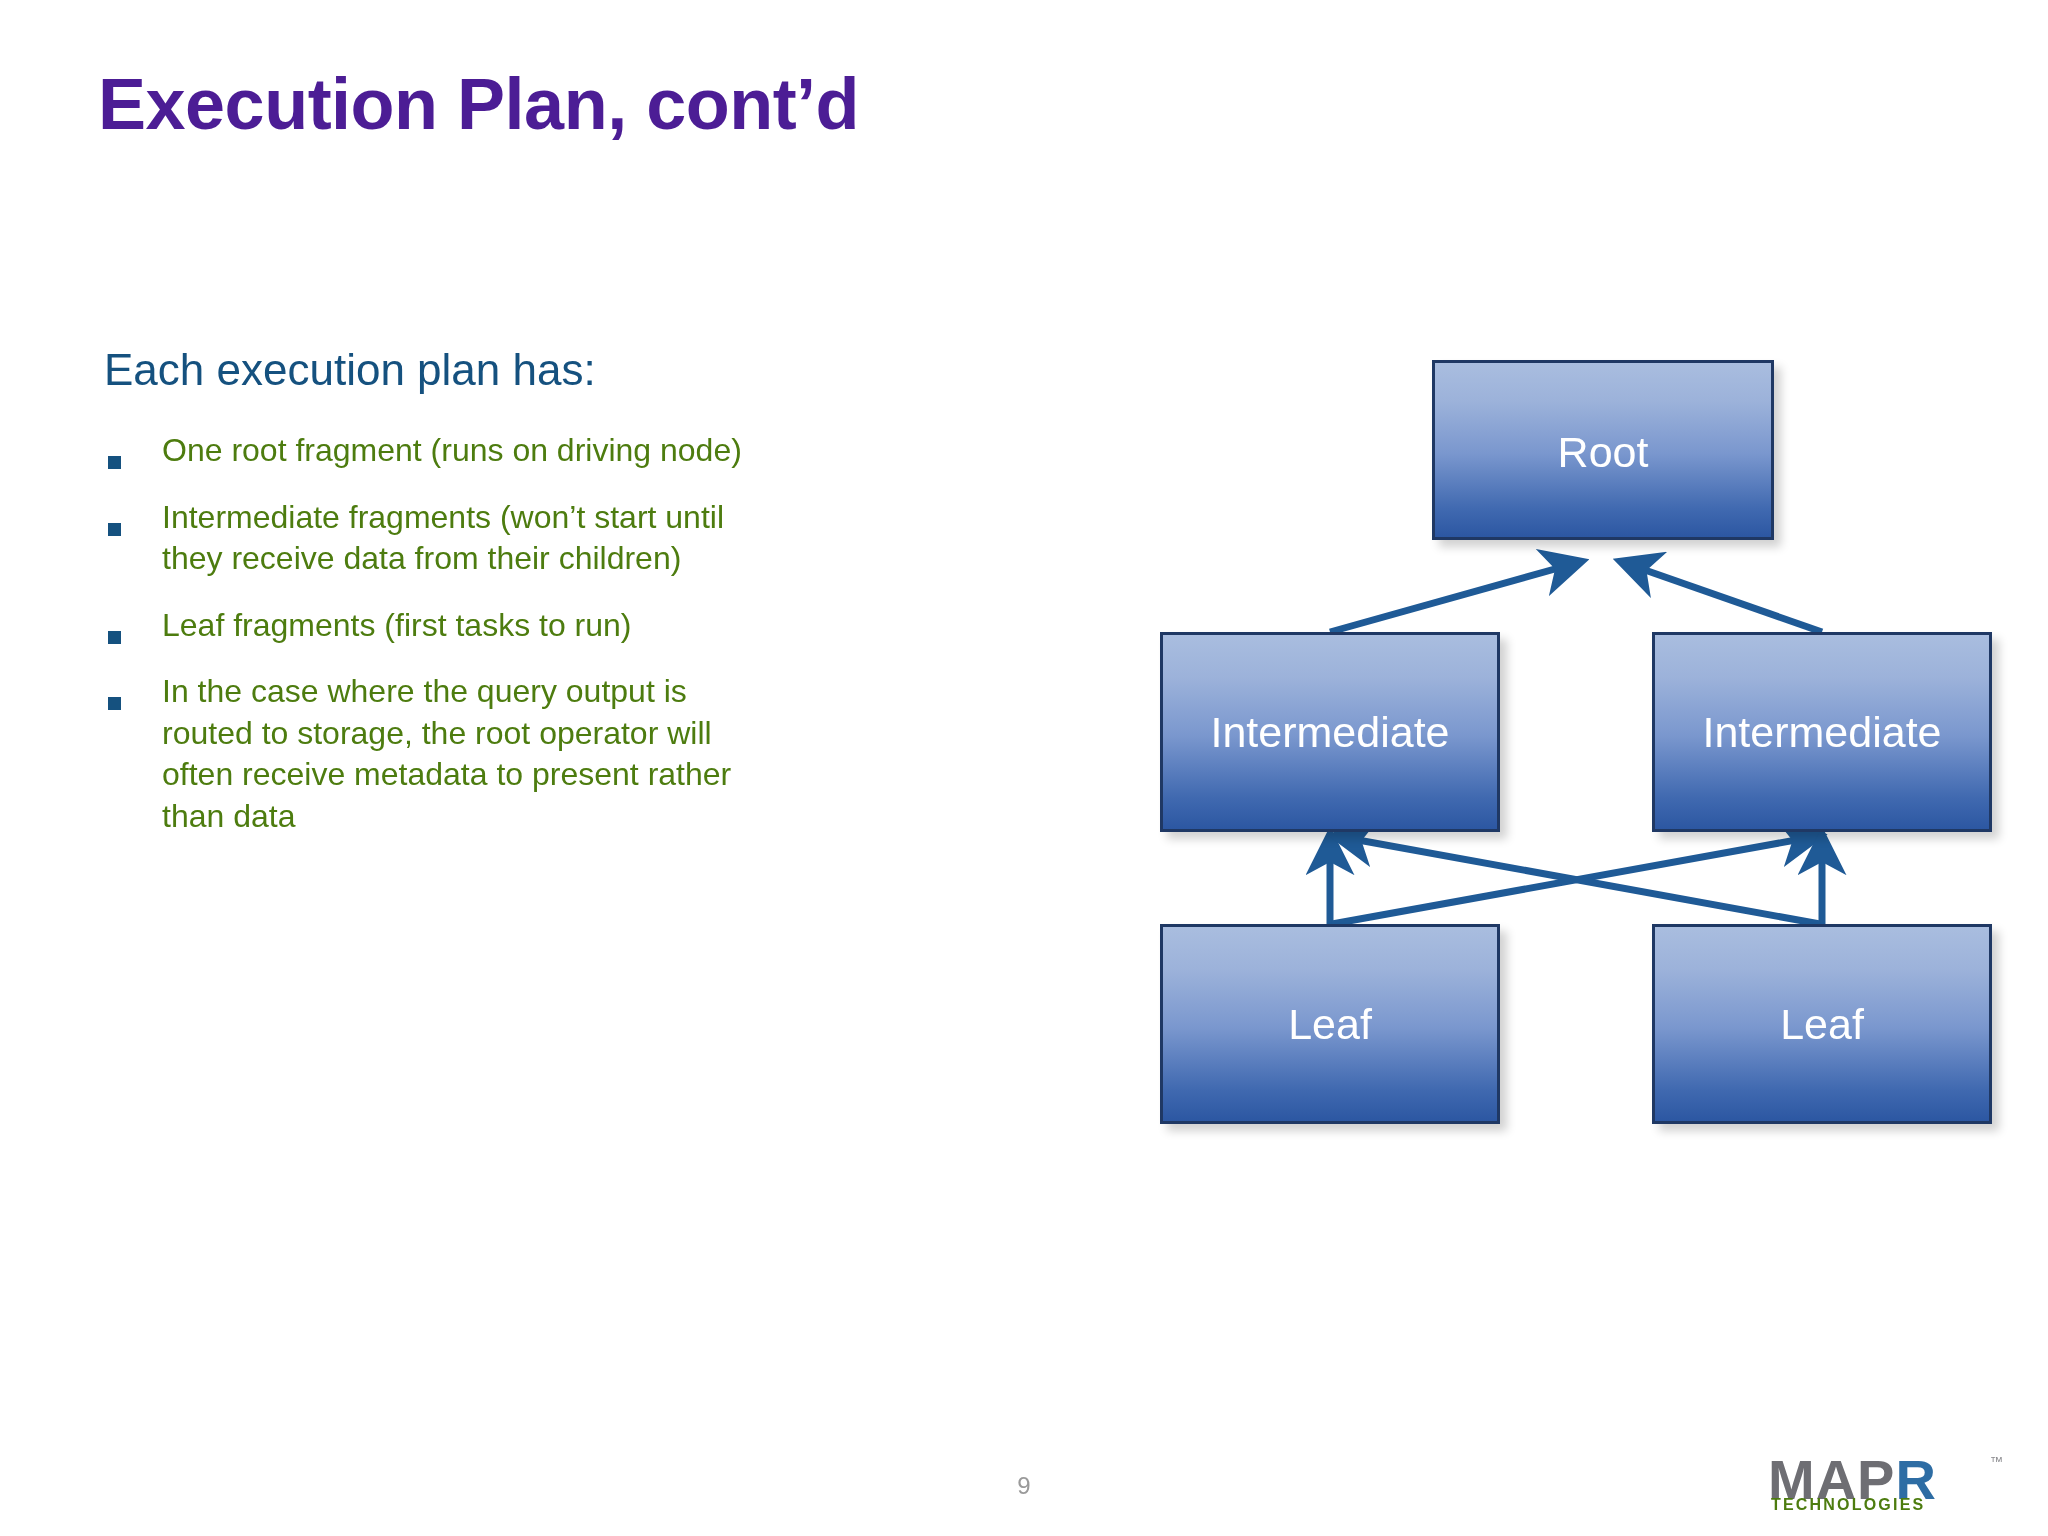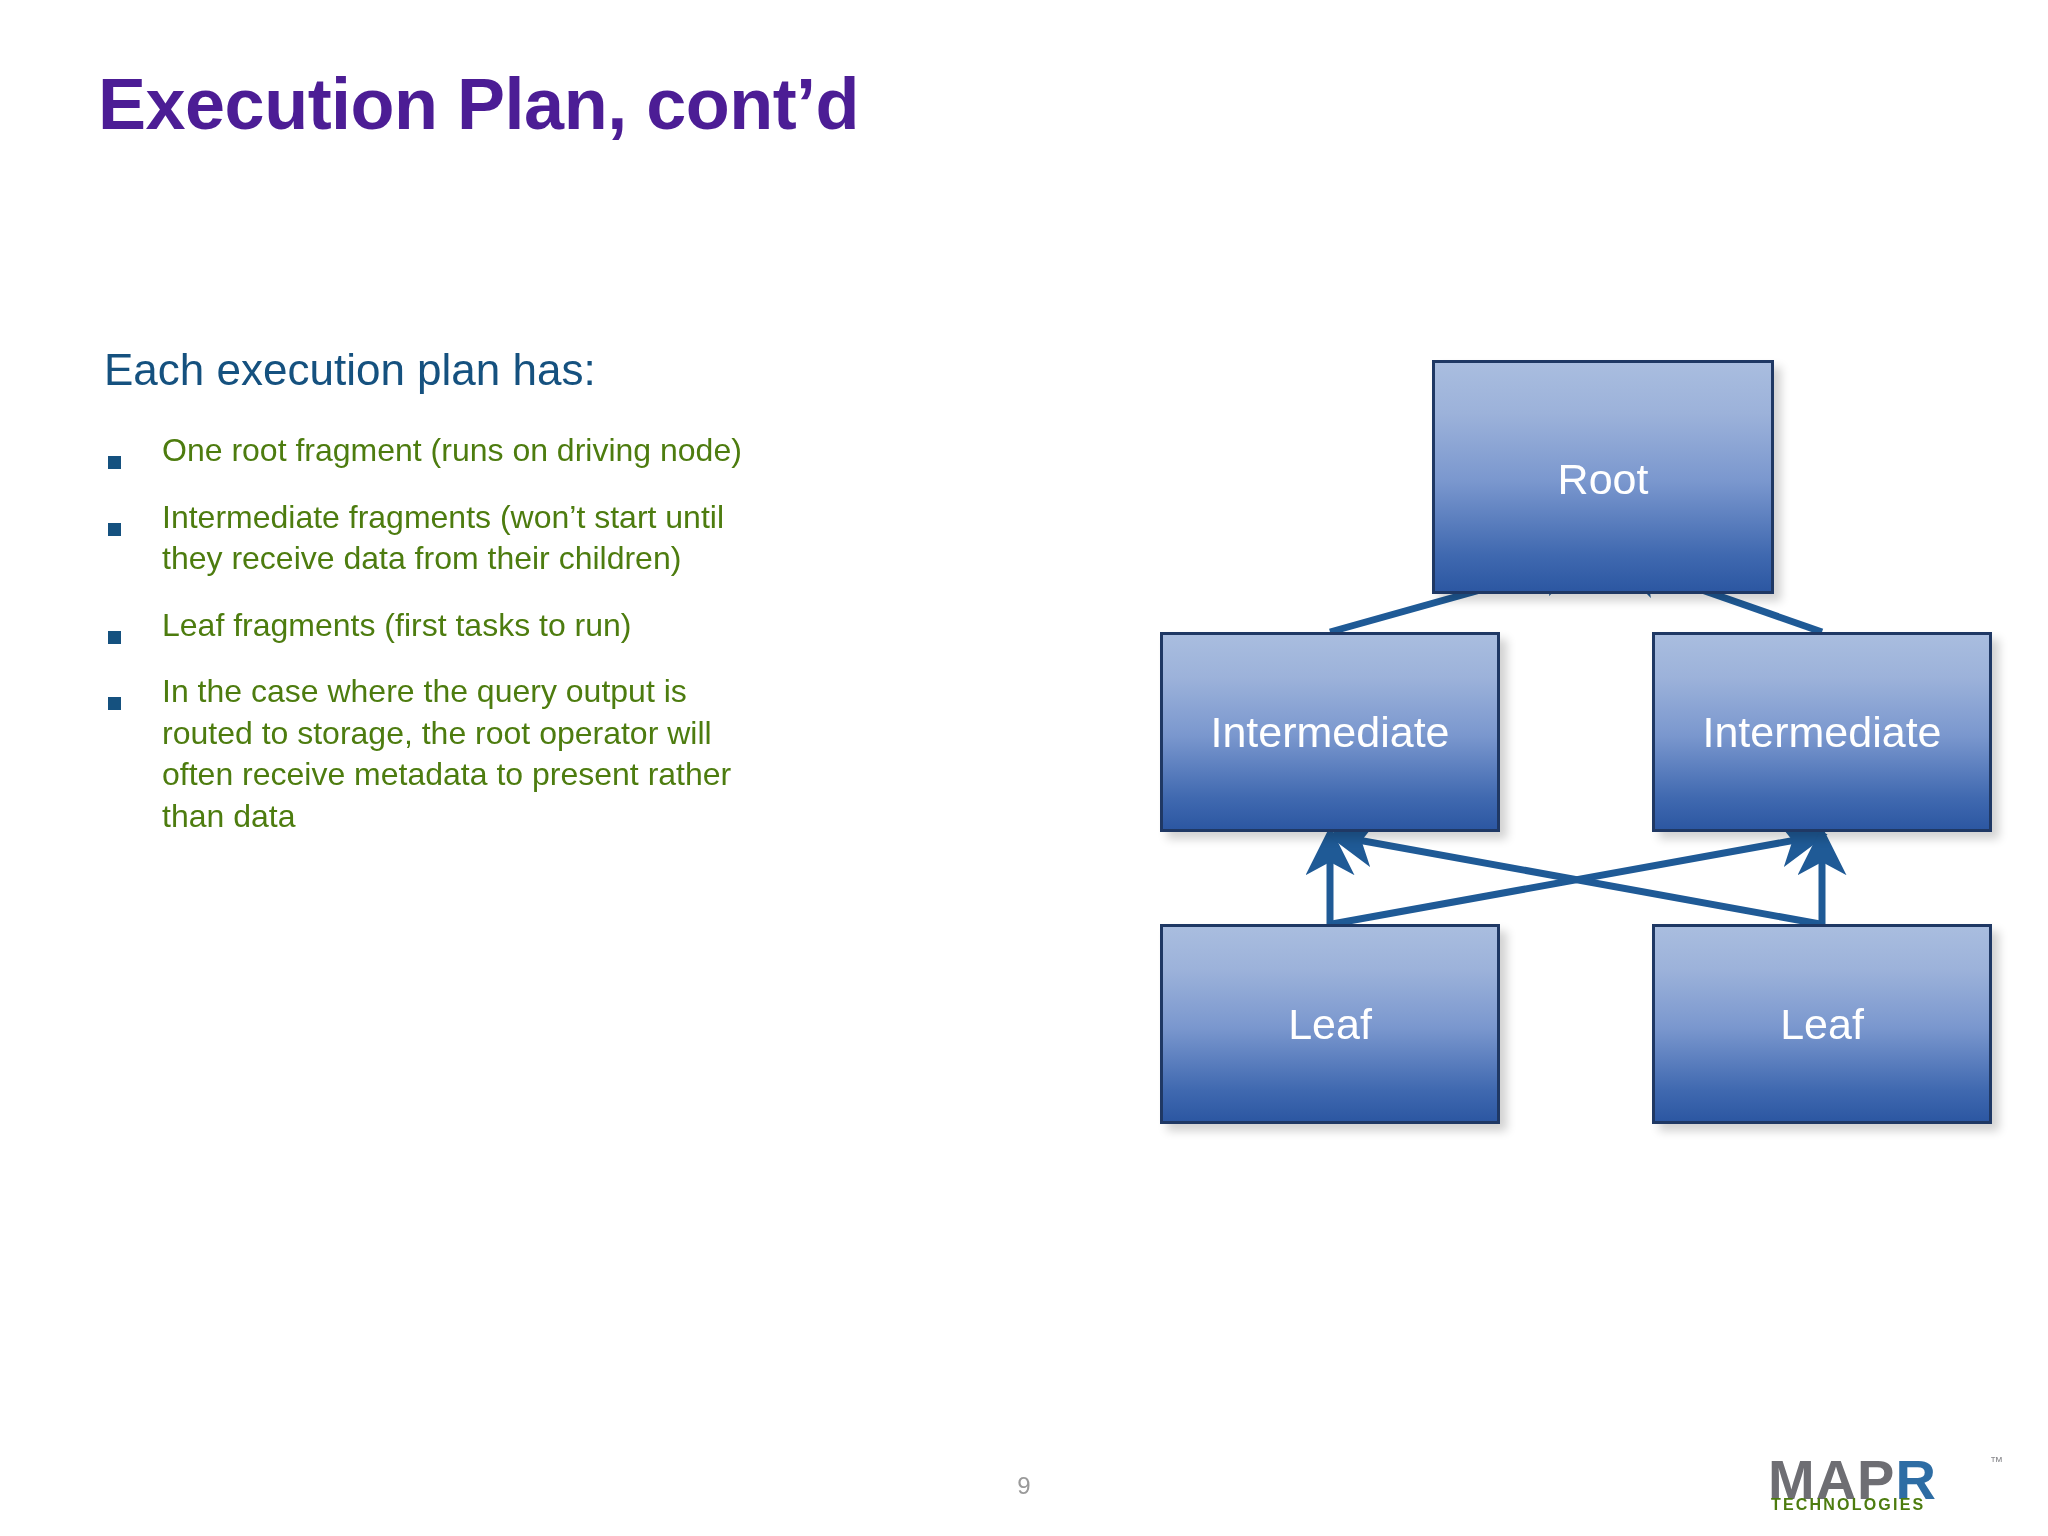--- a/index.html
+++ b/index.html
@@ -107,21 +107,21 @@
     line-height: 1;
     font-weight: normal;
     text-align: center;
     user-select: none;
   }
 
   .node-root {
     left: 272px;
     top: 0px;
     width: 342px;
-    height: 234px;
+    height: 180px;
   }
   .node-root .node-label { transform: translateY(2px); }
 
   .node-int-left {
     left: 0px;
     top: 272px;
     width: 340px;
     height: 200px;
   }
   .node-int-right {

